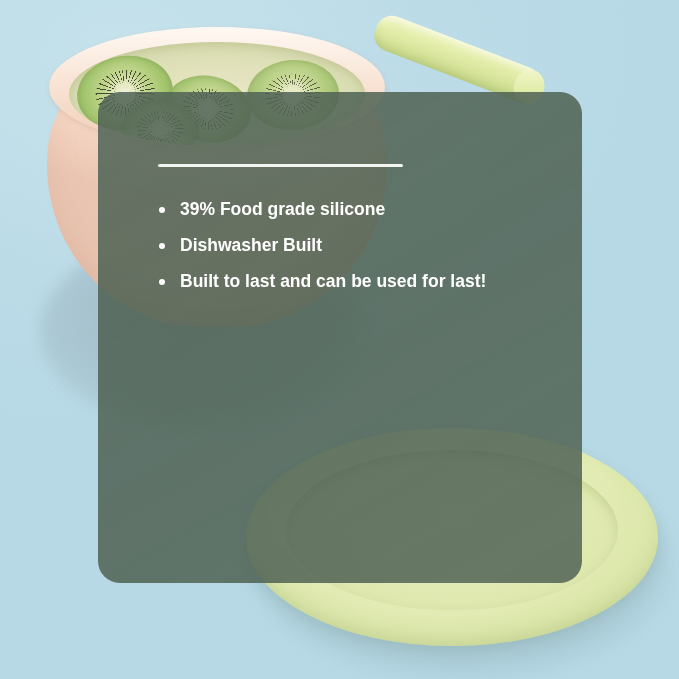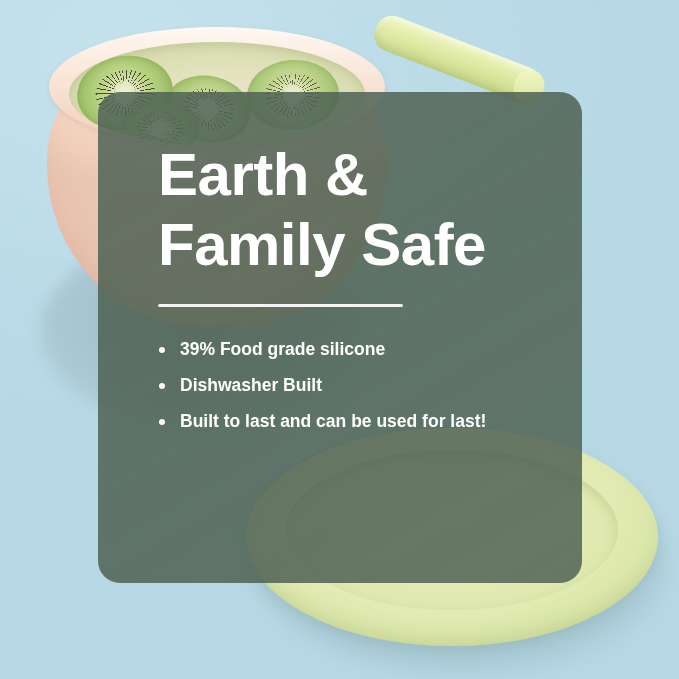--- a/index.html
+++ b/index.html
@@ -272,22 +272,20 @@
 
   <div class="plate-shadow"></div>
   <div class="plate">
     <div class="plate-inner"></div>
   </div>
 
   <div class="card">
     <div class="card-veil"></div>
     <div class="card-content">
 
-      <h1 class="headline">Earth &amp;
-Family Safe</h1>
 
       <div class="divider"></div>
 
       <ul class="bullets">
         <li>39% Food grade silicone</li>
         <li>Dishwasher Built</li>
         <li>Built to last and can be used for last!</li>
       </ul>
 
     </div>

